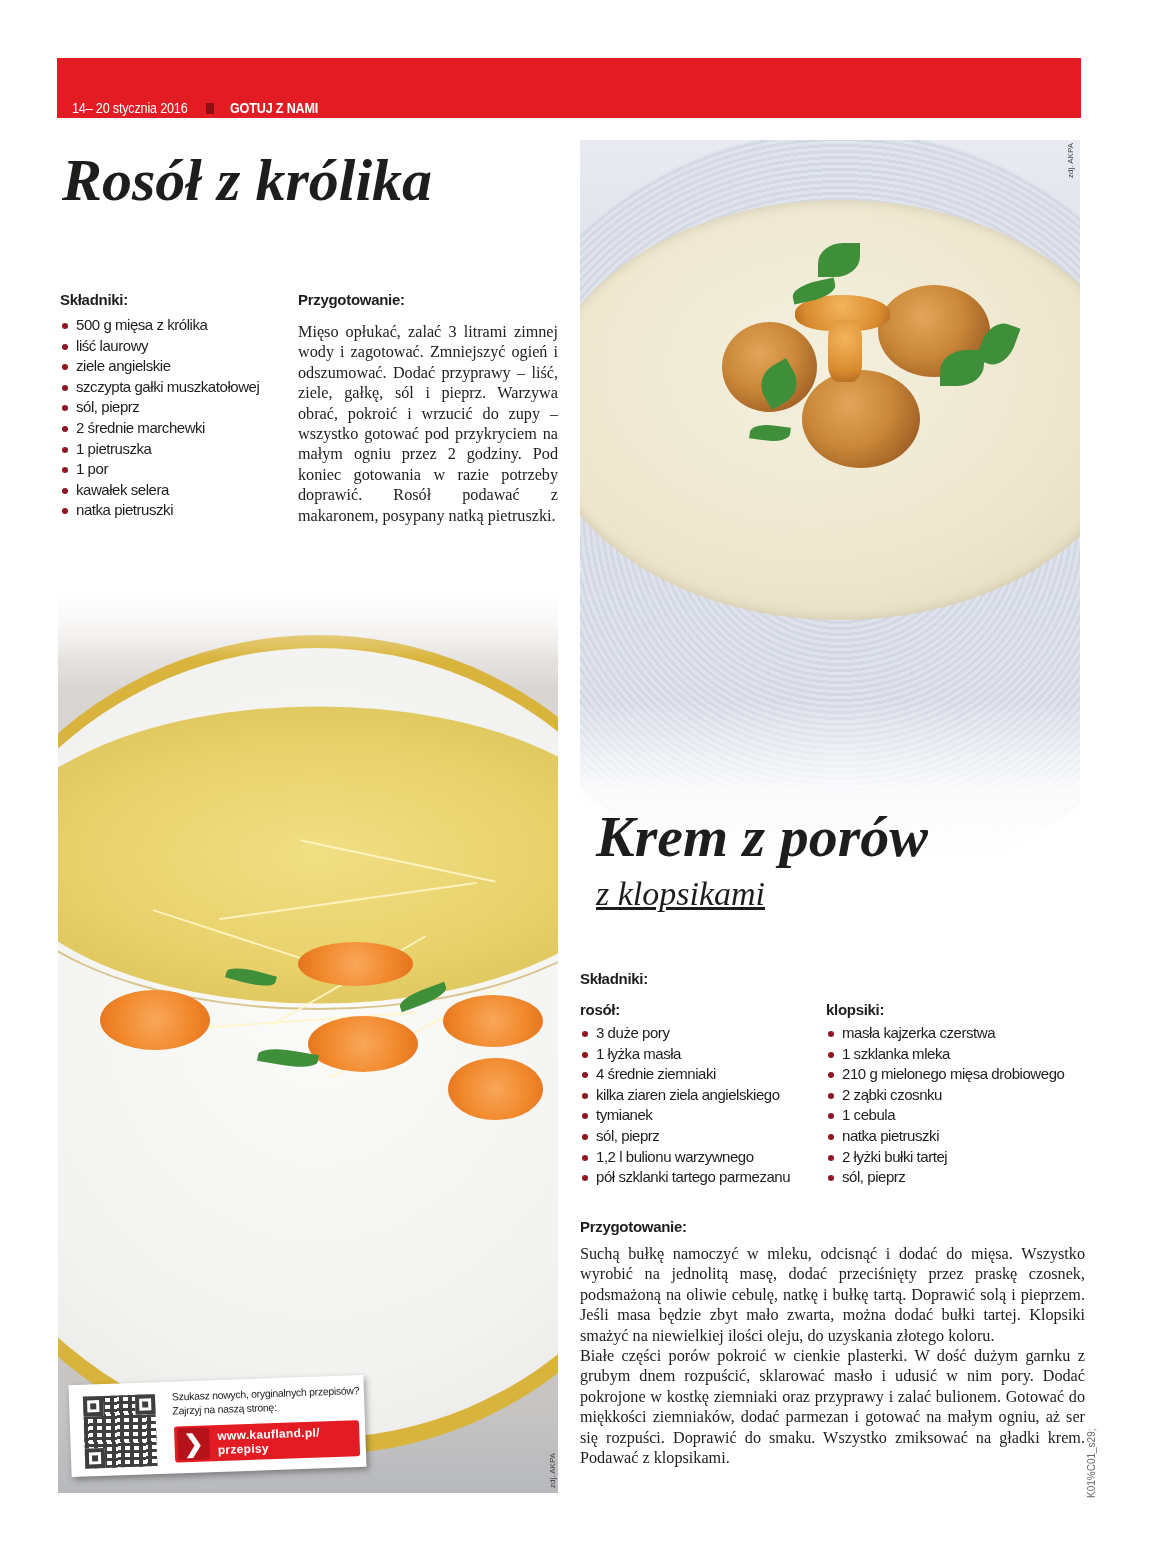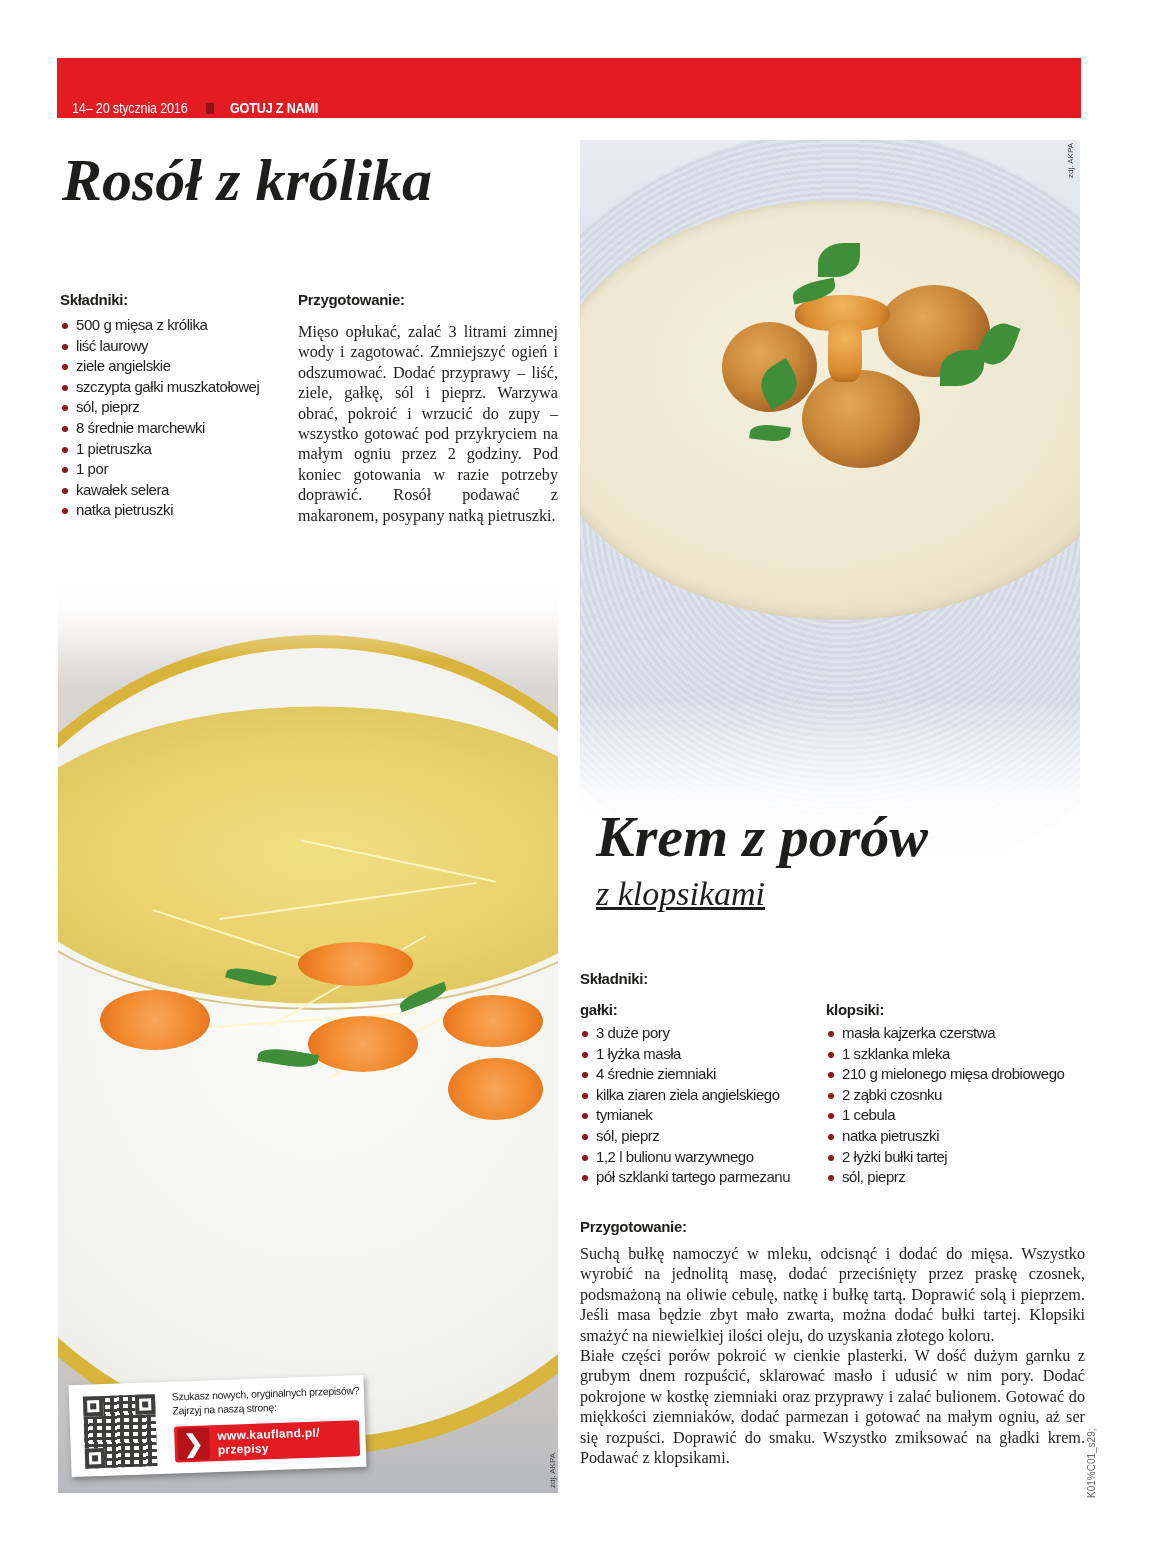--- a/index.html
+++ b/index.html
@@ -188,21 +188,21 @@
 
 <h1 class="title-main">Rosół z królika</h1>
 
 <div class="label-bold r1-ing-label">Składniki:</div>
 <ul class="ingredients r1-ing-list">
   <li>500 g mięsa z królika</li>
   <li>liść laurowy</li>
   <li>ziele angielskie</li>
   <li>szczypta gałki muszkatołowej</li>
   <li>sól, pieprz</li>
-  <li>8 średnie marchewki</li>
+  <li>2 średnie marchewki</li>
   <li>1 pietruszka</li>
   <li>1 por</li>
   <li>kawałek selera</li>
   <li>natka pietruszki</li>
 </ul>
 
 <div class="label-bold r1-prep-label">Przygotowanie:</div>
 <p class="body-serif r1-prep-text">Mięso opłukać, zalać 3 litrami zimnej wody i zagotować. Zmniejszyć ogień i odszumować. Dodać przyprawy – liść, ziele, gałkę, sól i pieprz. Warzywa obrać, pokroić i wrzucić do zupy – wszystko gotować pod przykryciem na małym ogniu przez 2 godziny. Pod koniec gotowania w razie potrzeby doprawić. Rosół podawać z makaronem, posypany natką pietruszki.</p>
 
 <div class="photo-left">
@@ -260,21 +260,21 @@
   <div class="leaf" style="left:170px;top:285px;width:40px;height:16px;transform:rotate(8deg);"></div>
   <div class="fade"></div>
 </div>
 <div class="credit credit-right-photo">zdj. AKPA</div>
 
 <h2 class="title-second">Krem z porów</h2>
 <div class="title-second-sub">z klopsikami</div>
 
 <div class="label-bold r2-ing-label">Składniki:</div>
 
-<div class="label-bold r2-col1-label">gałki:</div>
+<div class="label-bold r2-col1-label">rosół:</div>
 <ul class="ingredients r2-col1-list">
   <li>3 duże pory</li>
   <li>1 łyżka masła</li>
   <li>4 średnie ziemniaki</li>
   <li>kilka ziaren ziela angielskiego</li>
   <li>tymianek</li>
   <li>sól, pieprz</li>
   <li>1,2 l bulionu warzywnego</li>
   <li>pół szklanki tartego parmezanu</li>
 </ul>

